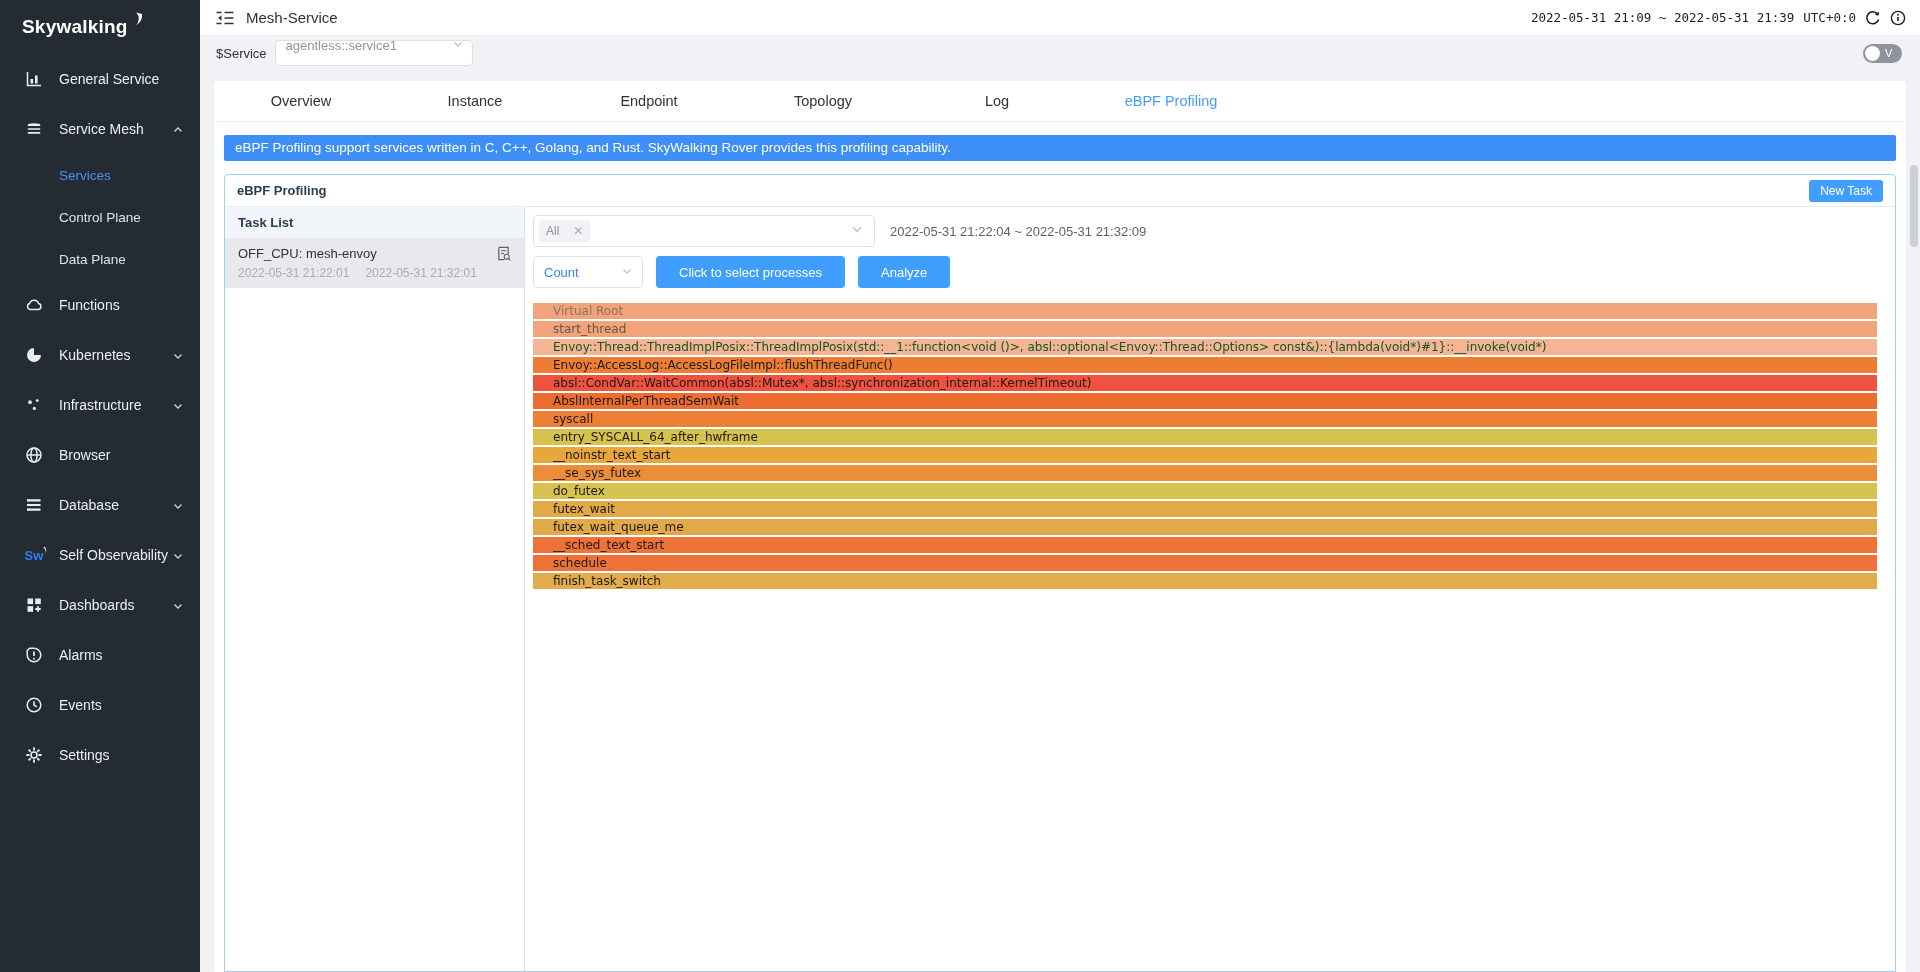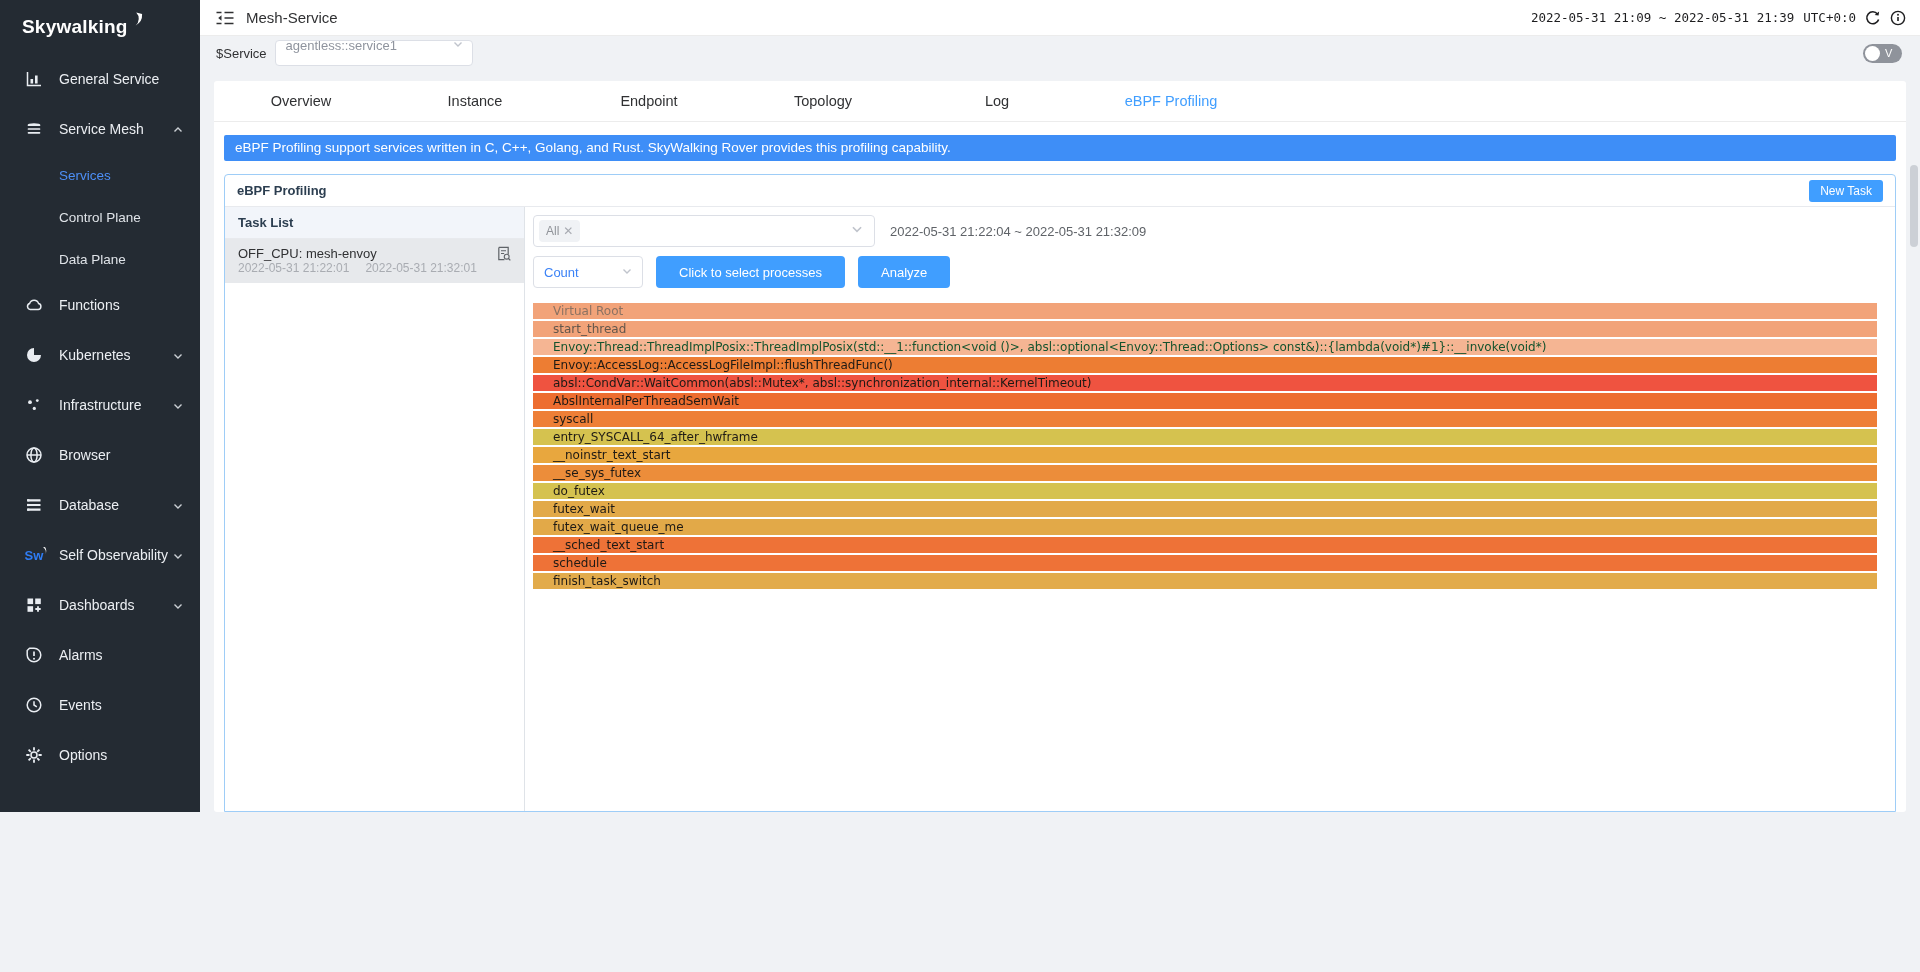--- a/index.html
+++ b/index.html
@@ -1,18 +1,18 @@
 <!DOCTYPE html>
 <html><head>
 <meta charset="utf-8">
 <style>
   * { margin:0; padding:0; box-sizing:border-box; }
   html,body { width:1920px; height:972px; overflow:hidden; background:#f0f2f5;
     font-family:"Liberation Sans", sans-serif; }
-  .app { display:flex; width:1920px; height:812px; }
+  .app { display:flex; width:1920px; height:972px; }
 
   
   .sidebar { width:200px; background:#242b33; color:#fff; flex-shrink:0; display:flex; flex-direction:column; }
   .logo { height:54px; display:flex; align-items:center; padding-left:22px; font-size:19px; font-weight:bold; letter-spacing:.2px; }
   .logo .crescent { margin-left:1px; margin-top:-10px; }
   .nav { flex:1; }
   .nav-item { height:50px; display:flex; align-items:center; padding:0 16px 0 24px; cursor:pointer; color:#eceff3; font-size:14px; }
   .nav-item .nicon { width:20px; height:20px; margin-right:15px; display:flex; align-items:center; justify-content:center; flex-shrink:0; }
   .nav-item .nlabel { flex:1; white-space:nowrap; }
   .nav-item .chev { width:12px; height:12px; opacity:.85; }
@@ -51,26 +51,26 @@
   .panel-header { height:32px; display:flex; align-items:center; padding:0 12px; border-bottom:1px solid #e8eaee; flex-shrink:0; }
   .panel-title { font-size:13px; font-weight:bold; color:#2c3e50; }
   .new-task-btn { margin-left:auto; background:#409eff; color:#fff; border:none; border-radius:3px; height:22px; padding:0 11px; font-size:12px; cursor:pointer; font-family:inherit; }
 
   .panel-body { flex:1; display:flex; min-height:0; }
   .task-col { width:300px; border-right:1px solid #dfe3e8; flex-shrink:0; display:flex; flex-direction:column; }
   .task-col-header { height:32px; background:#f2f5fa; border-bottom:1px solid #e8eaee; display:flex; align-items:center; padding:0 13px; font-size:13px; font-weight:bold; color:#2c3e50; }
   .task-item { background:#e7e9ec; padding:7px 13px 8px 13px; cursor:pointer; }
   .task-item .task-name-row { display:flex; align-items:center; }
   .task-item .task-name { font-size:13px; color:#303133; flex:1; }
-  .task-item .task-dates { font-size:12px; color:#a9acb2; display:flex; gap:16px; }
+  .task-item .task-dates { margin-top:5px; font-size:12px; color:#a9acb2; display:flex; gap:16px; }
 
   .analysis { flex:1; min-width:0; display:flex; flex-direction:column; padding:8px 0 0 8px; }
   .controls-row1 { display:flex; align-items:center; }
   .filter-select { width:342px; height:32px; padding:0 10px 0 5px; }
-  .chip { background:#f0f2f5; border-radius:4px; height:22px; display:flex; align-items:center; padding:0 7px; font-size:12px; color:#909399; gap:4px; }
+  .chip { background:#f0f2f5; border-radius:4px; height:22px; display:flex; align-items:center; padding:0 7px; font-size:12px; color:#909399; gap:14px; }
   .chip .chip-x { color:#a8abb2; font-size:12px; cursor:pointer; }
   .range-text { margin-left:15px; font-size:13px; color:#5f6368; }
   .controls-row2 { display:flex; align-items:center; margin-top:9px; gap:13px; }
   .count-select { width:110px; height:32px; font-size:13px; color:#3b82f6; padding:0 9px 0 10px;gap:28px; }
   .btn-blue { background:#409eff; color:#fff; border:none; border-radius:4px; height:32px; padding:0 23px; font-size:13px; cursor:pointer; font-family:inherit; }
 
   .flame { margin-top:15px; margin-right:18px; }
   .flame-row { height:16px; line-height:16px; margin-bottom:2px; font-size:12px; padding-left:20px; white-space:nowrap; overflow:hidden; cursor:pointer; font-family:"DejaVu Sans", sans-serif; }
 
   .scrollbar-thumb { position:absolute; right:2px; top:95px; width:8px; height:82px; border-radius:4px; background:#ccd0d6; }
@@ -220,21 +220,21 @@
           </span>
           <span class="nlabel">Events</span>
         </div>
         <div class="nav-item">
           <span class="nicon">
             <svg width="18" height="18" viewBox="0 0 18 18">
               <circle cx="9" cy="9" r="3" stroke="#e9edf2" stroke-width="1.5" fill="none"></circle>
               <path d="M9 1.3v3.2M9 13.5v3.2M1.3 9h3.2M13.5 9h3.2M3.6 3.6l2.2 2.2M12.2 12.2l2.2 2.2M14.4 3.6l-2.2 2.2M5.8 12.2l-2.2 2.2" stroke="#e9edf2" stroke-width="1.8"></path>
             </svg>
           </span>
-          <span class="nlabel">Options</span>
+          <span class="nlabel">Settings</span>
         </div>
       </nav>
   </aside>
 
   <div class="main">
 
     <header class="topbar">
       <span class="icon-btn">
         <svg width="18" height="16" viewBox="0 0 18 16">
             <path d="M8.5 2.5h9M8.5 8h9M8.5 13.5h9M.5 2.5h5M.5 13.5h5" stroke="#303133" stroke-width="1.7" fill="none"></path>

